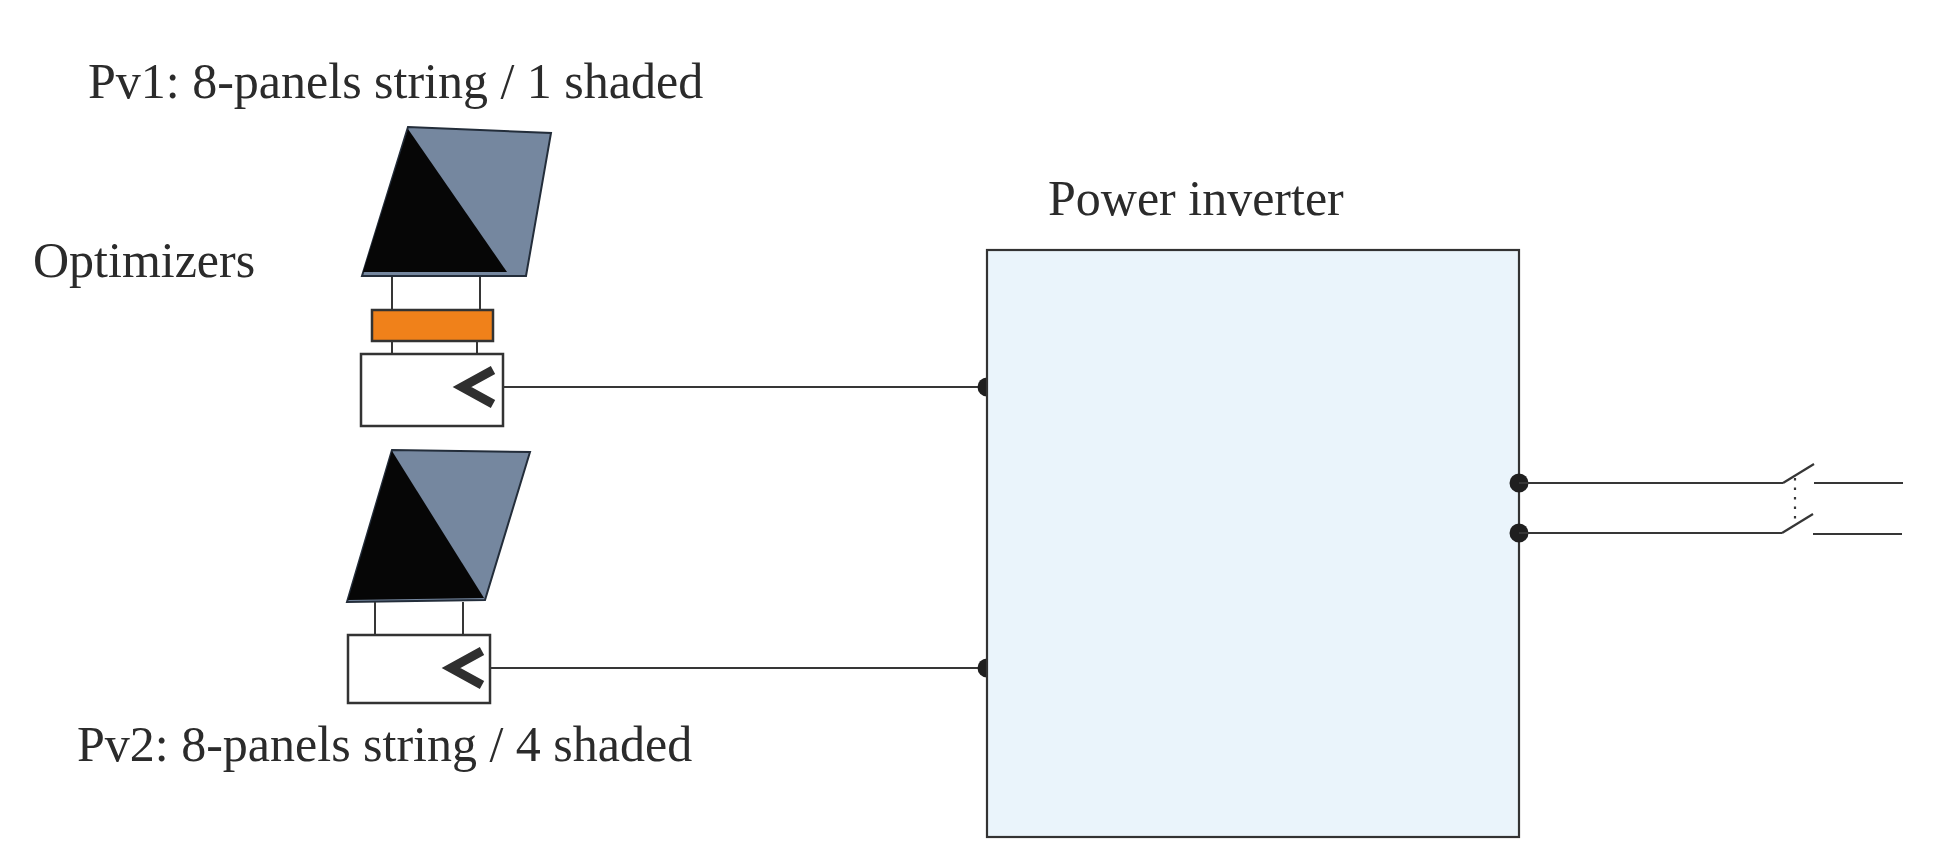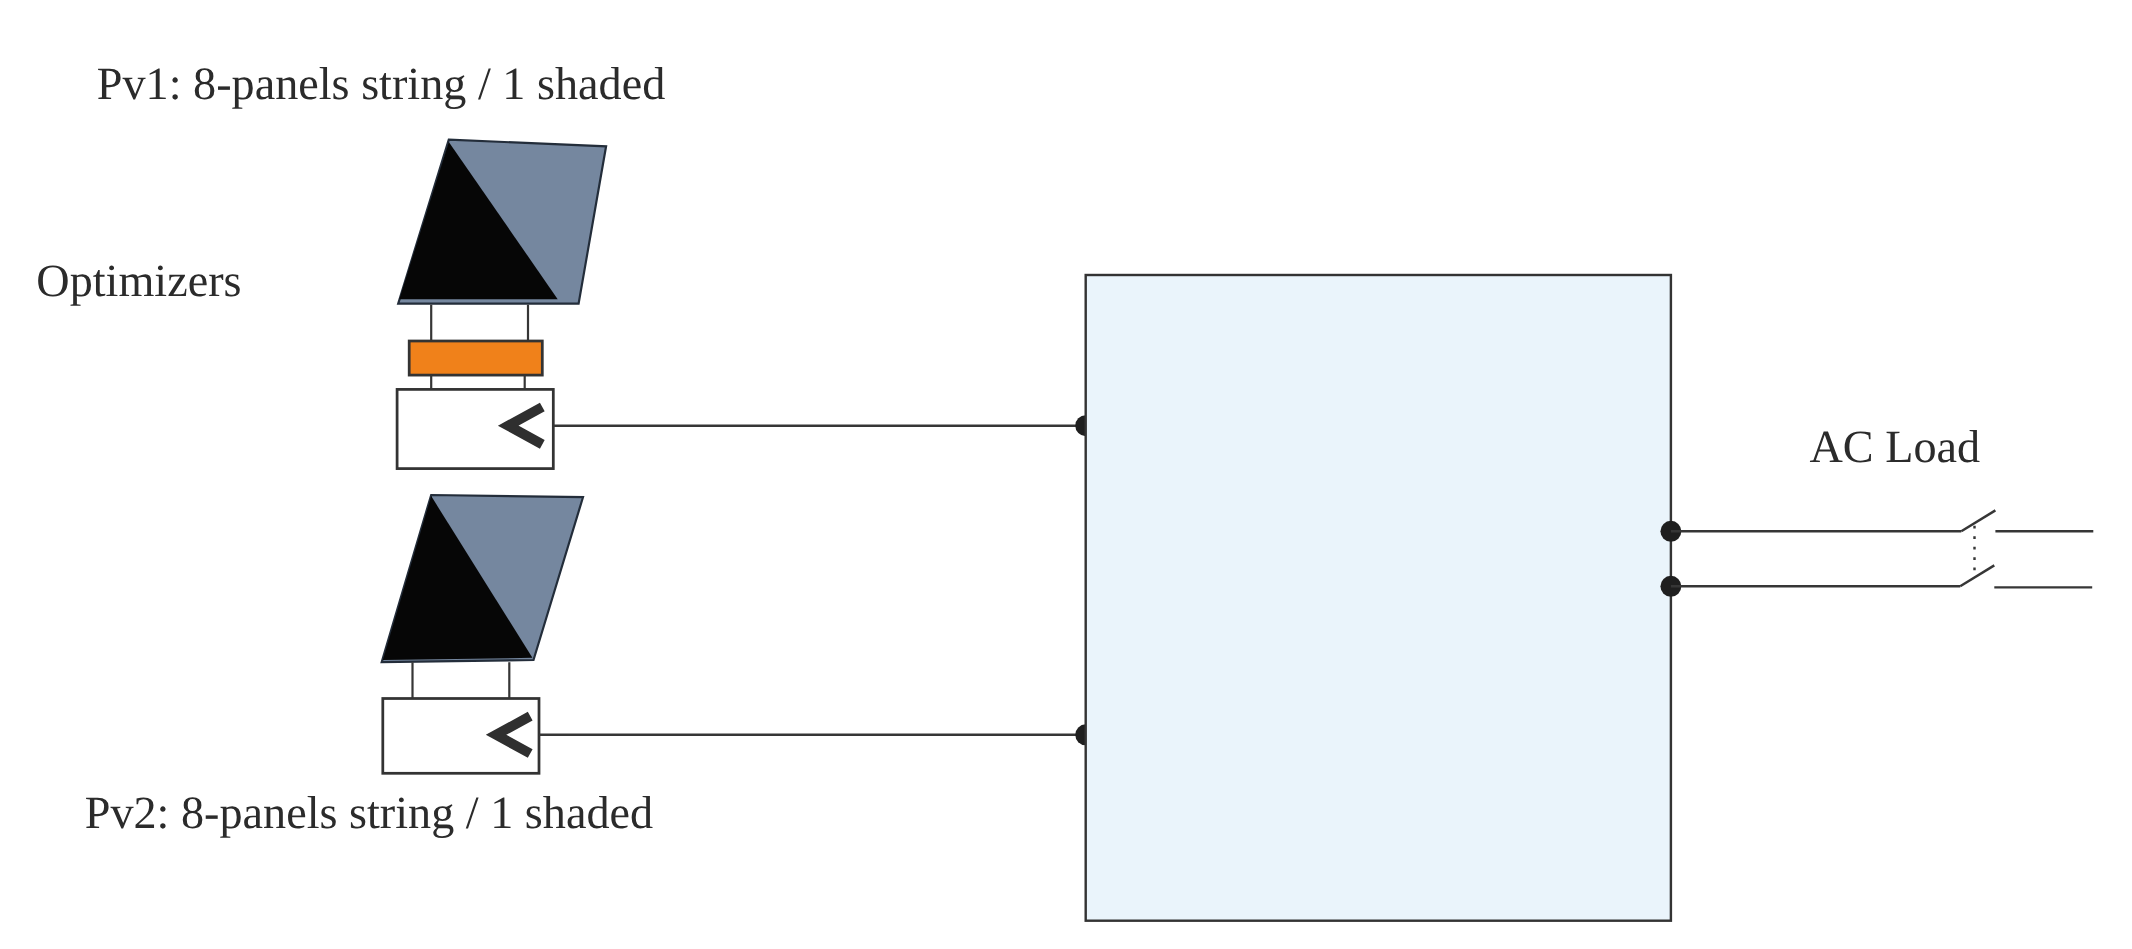--- a/index.html
+++ b/index.html
@@ -16,21 +16,21 @@
     font-family: "Liberation Serif", "DejaVu Serif", serif;
   }
   .canvas svg {
     position: absolute;
     left: 0;
     top: 0;
   }
   .lbl {
     position: absolute;
     white-space: nowrap;
-    font-size: 42px;
+    font-size: 50px;
     line-height: 1.1;
     color: #2b2b2b;
     letter-spacing: 0;
   }
 </style>
 </head>
 <body>
 
 <div class="canvas">
 
@@ -86,18 +86,18 @@
 
       <line x1="1795" y1="478" x2="1795" y2="520" stroke="#363636" stroke-width="2.2" stroke-dasharray="2.5,7"></line>
     </g>
   </svg>
 
   <div class="lbl" style="left:88px; top:54px;">Pv1: 8-panels string / 1 shaded</div>
 
   <div class="lbl" style="left:33px; top:233px;">Optimizers</div>
 
 
-  <div class="lbl" style="left:77px; top:717px;">Pv2: 8-panels string / 1 shaded</div>
+  <div class="lbl" style="left:77px; top:717px;">Pv2: 8-panels string / 4 shaded</div>
 
+  <div class="lbl" style="left:1048px; top:171px;">Power inverter</div>
 
-  <div class="lbl" style="left:1645px; top:384px;">AC Load</div>
 
 </div>
 
 </body></html>

